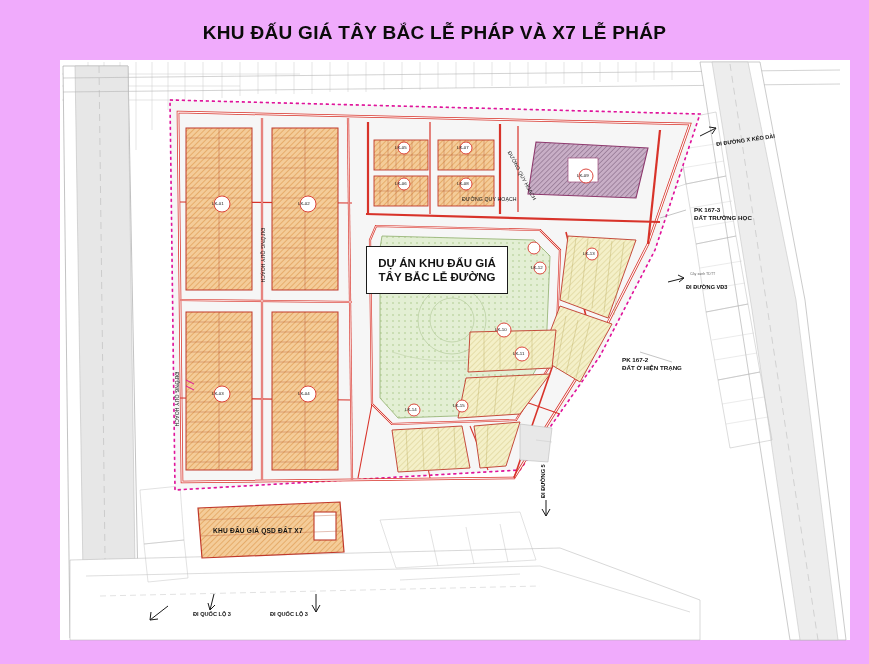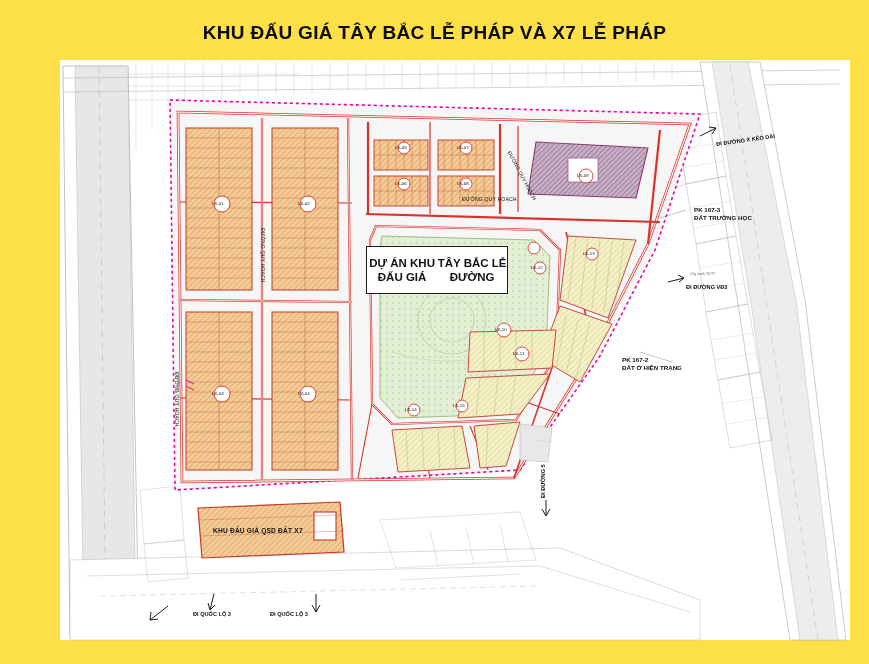--- a/index.html
+++ b/index.html
@@ -12,21 +12,21 @@
     height: 664px;
     font-family: "Liberation Sans", sans-serif;
     overflow: hidden;
     position: relative;
   }
   #map-root {
     position: absolute;
     left: 0; top: 0;
     width: 869px;
     height: 664px;
-    background: #fde047;
+    background: #f0abfc;
   }
   .title {
     position: absolute;
     top: 22px;
     left: 0;
     width: 869px;
     text-align: center;
     font-size: 19px;
     font-weight: bold;
     letter-spacing: 0.3px;
@@ -48,21 +48,21 @@
   .lbl-xs { font-size: 4.4px; }
   .center-box {
     position: absolute;
     left: 366px;
     top: 246px;
     width: 140px;
     height: 46px;
     background: #ffffff;
     border: 1.2px solid #1a1a1a;
     display: flex;
-    flex-direction: row;
+    flex-direction: column;
     align-items: center;
     justify-content: center;
     line-height: 1.25;
   }
   .center-box div {
     font-size: 11.5px;
     font-weight: bold;
     color: #111;
     text-align: center;
   }

